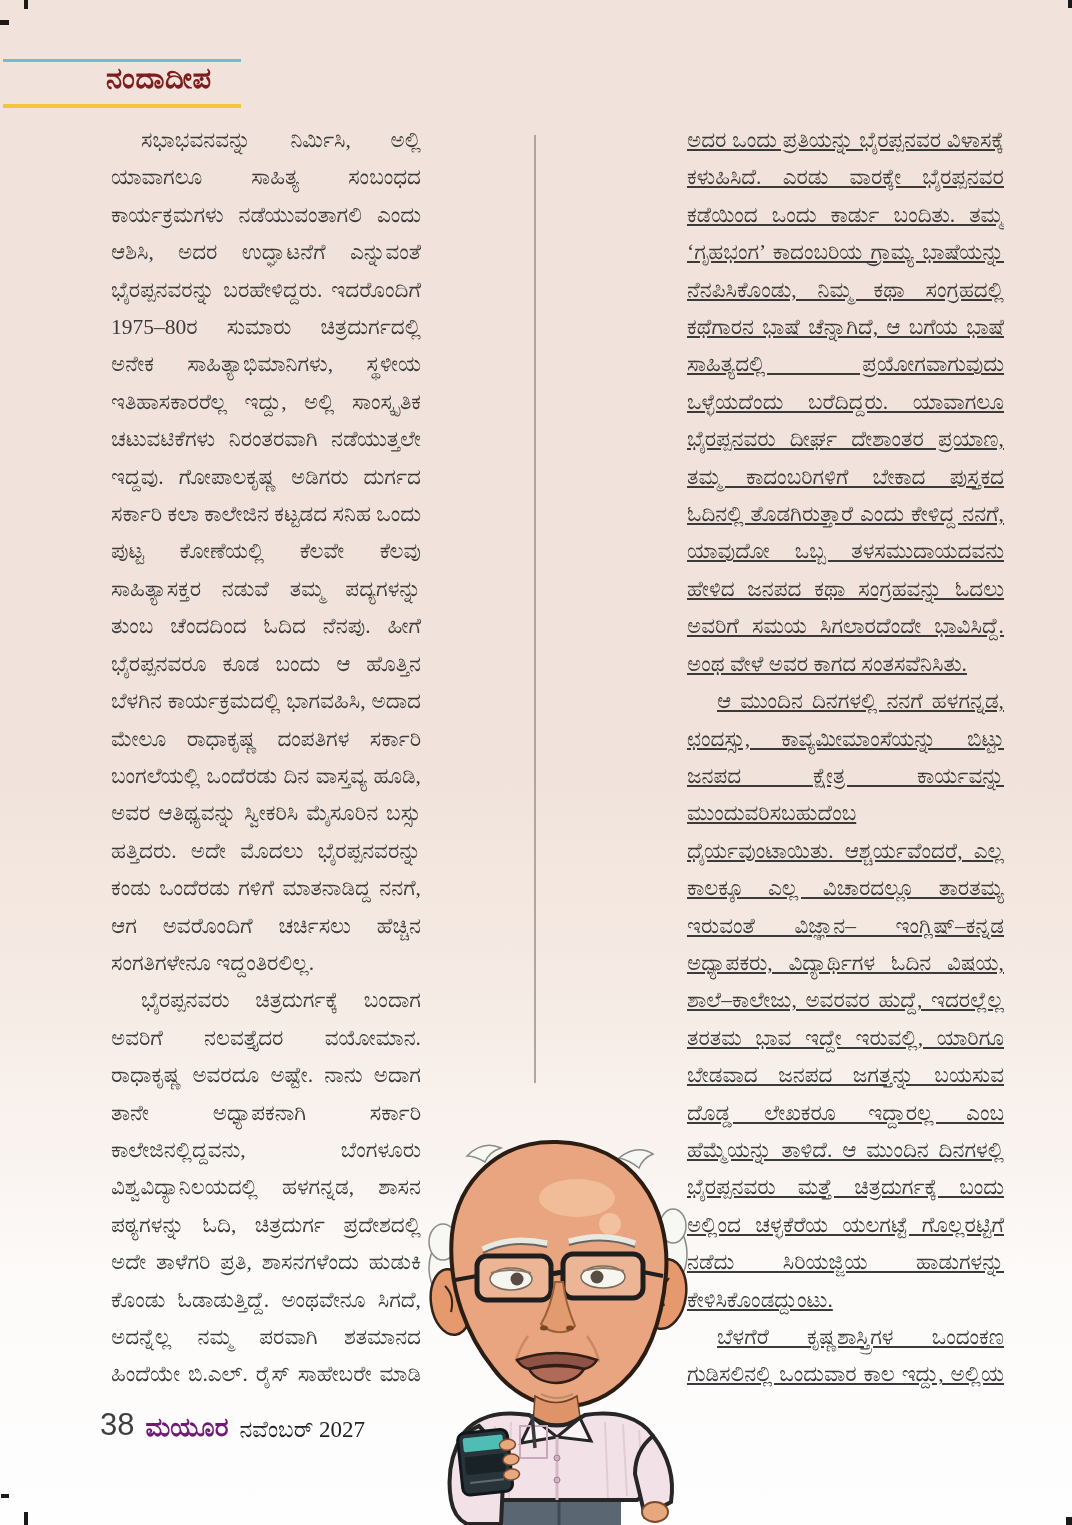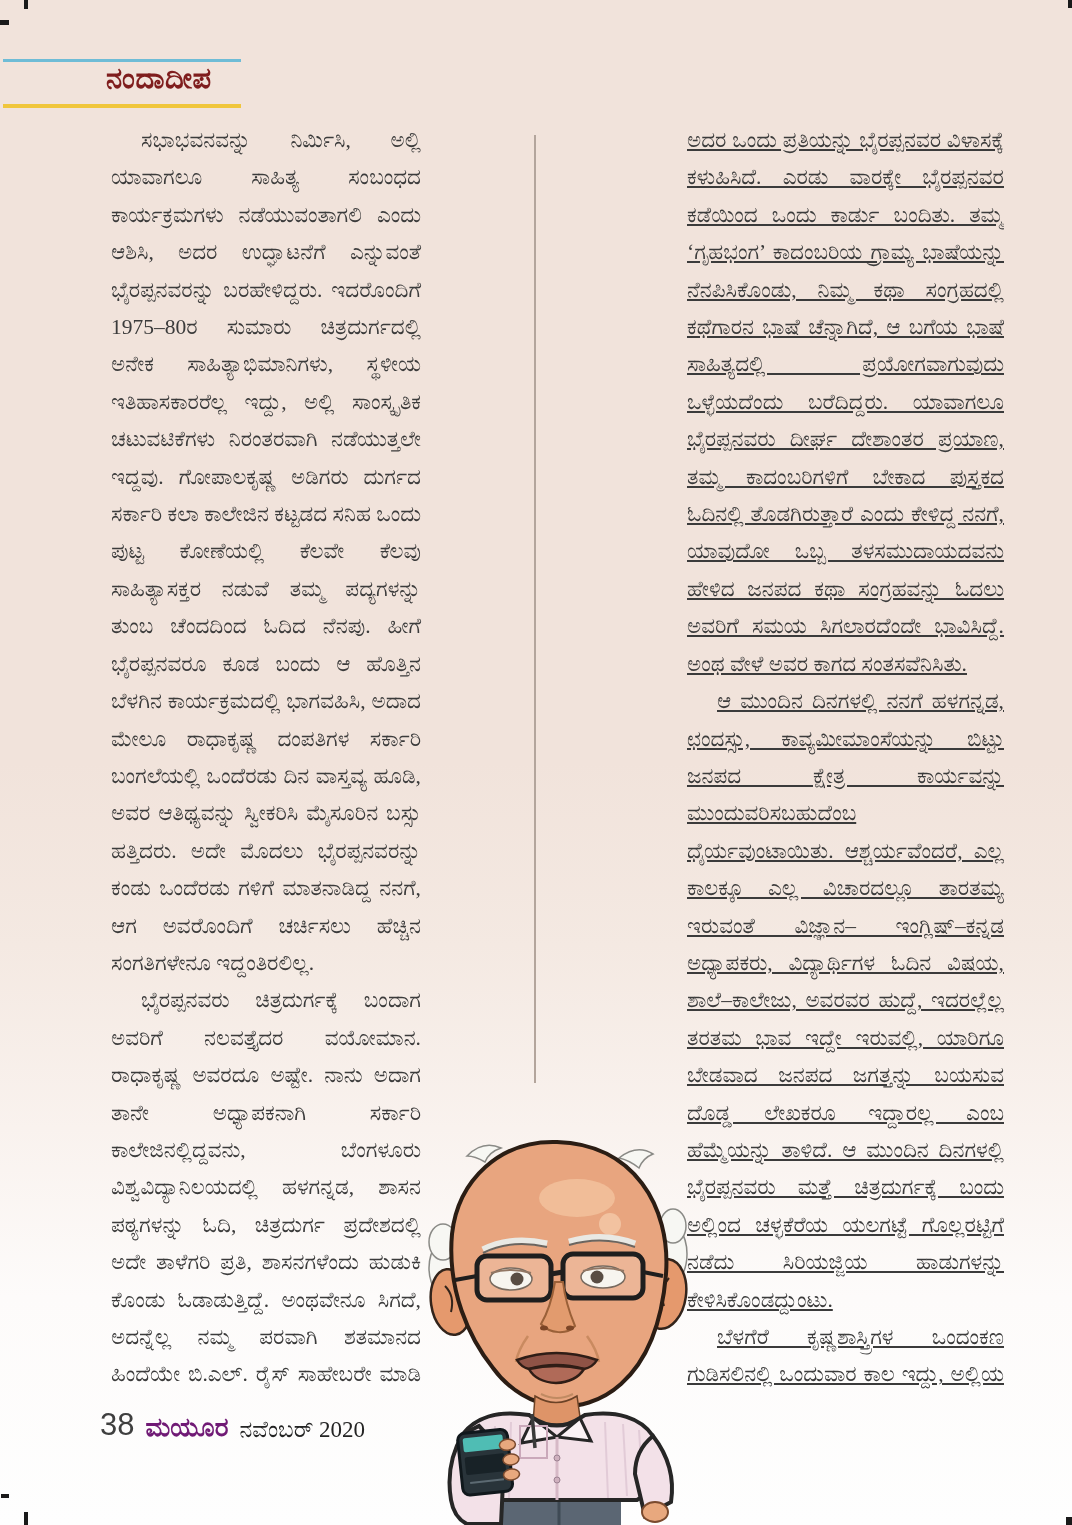--- a/index.html
+++ b/index.html
@@ -166,14 +166,14 @@
     <ellipse cx="50" cy="46" rx="8" ry="5.5" fill="#e8a87e" stroke="#7a4a2e" stroke-width="1.5"></ellipse>
   </g>
 
   <path d="M248,314 C262,332 270,354 266,380 L240,394 L230,352 C230,334 238,322 248,314 Z" fill="#f3e1e8" stroke="#262626" stroke-width="4"></path>
   <ellipse cx="250" cy="390" rx="13" ry="10" fill="#e8a87e" stroke="#7a4a2e" stroke-width="2"></ellipse>
 </svg>
 
 <div class="footer">
   <span class="page-number">38</span>
   <span class="magazine-name">ಮಯೂರ</span>
-  <span class="issue-date">ನವೆಂಬರ್ 2020</span>
+  <span class="issue-date">ನವೆಂಬರ್ 2027</span>
 </div>
 
 </body></html>

